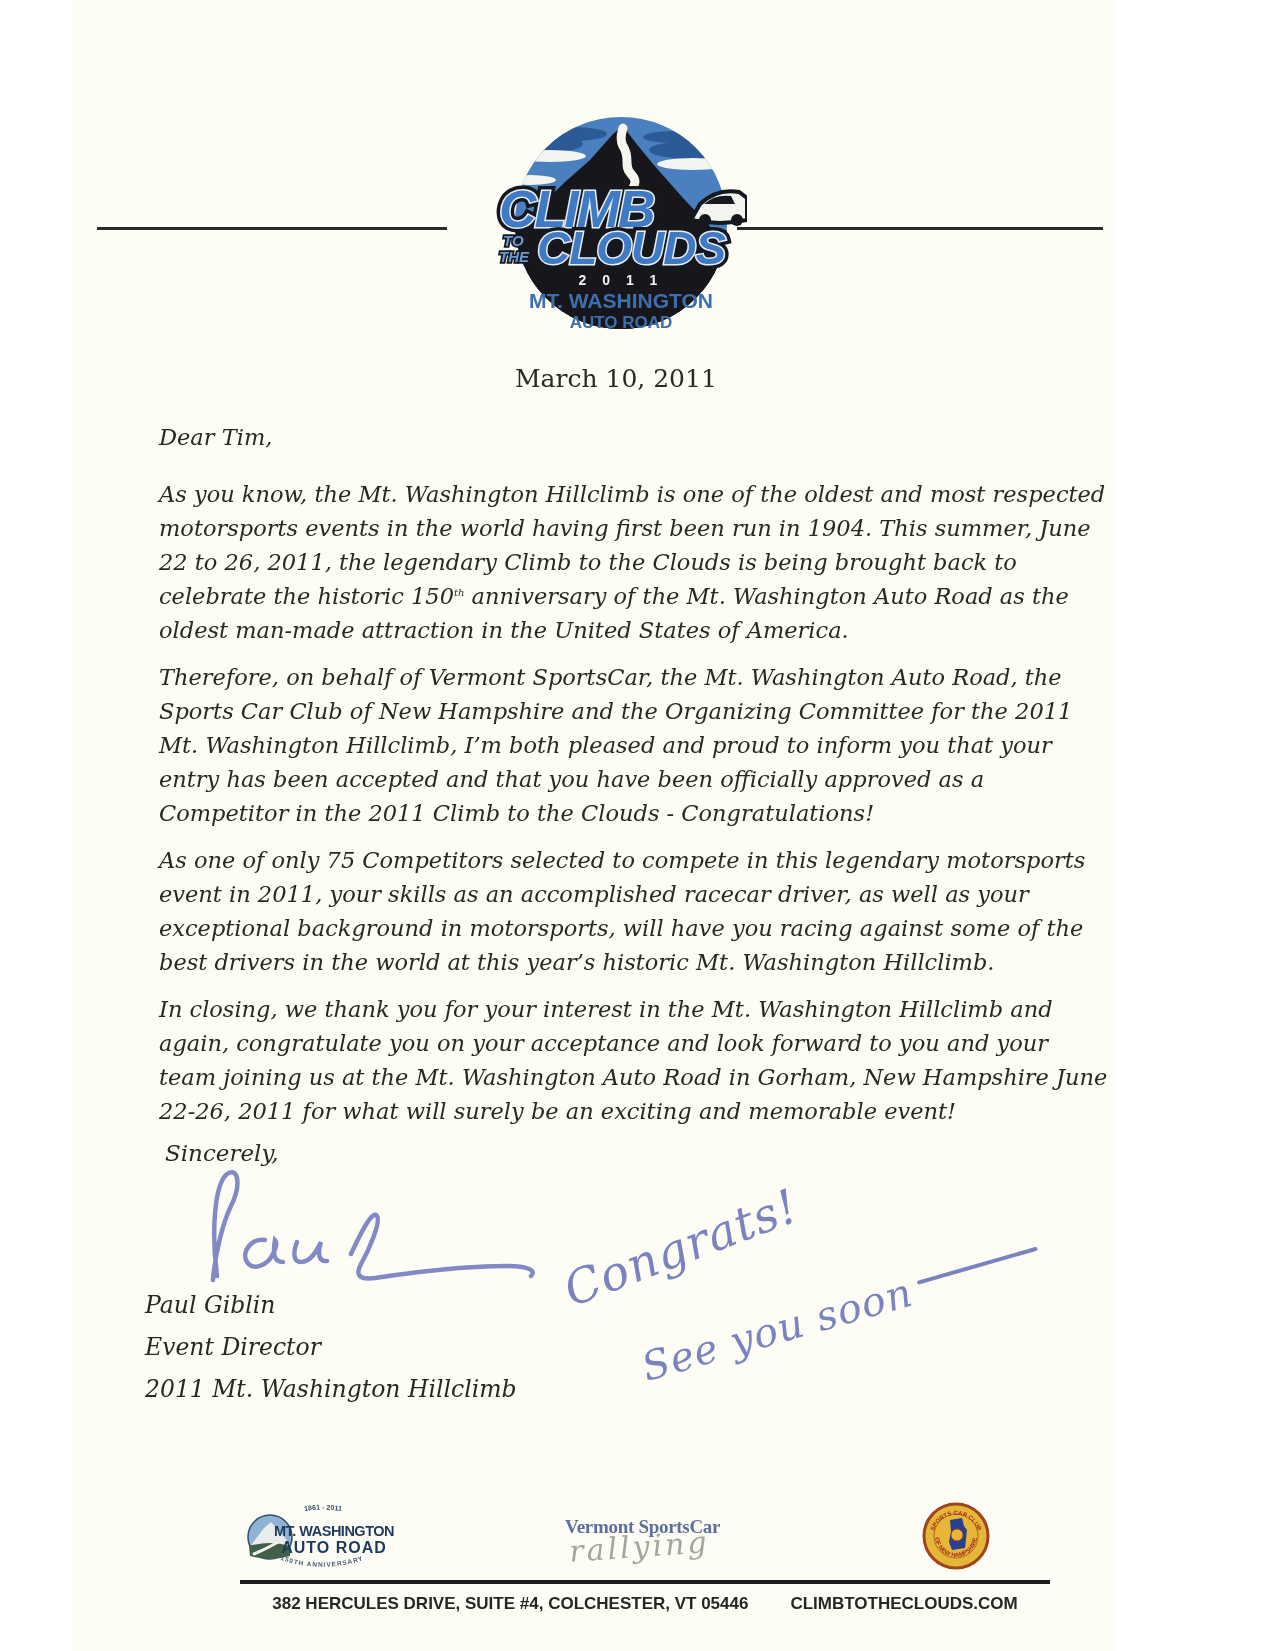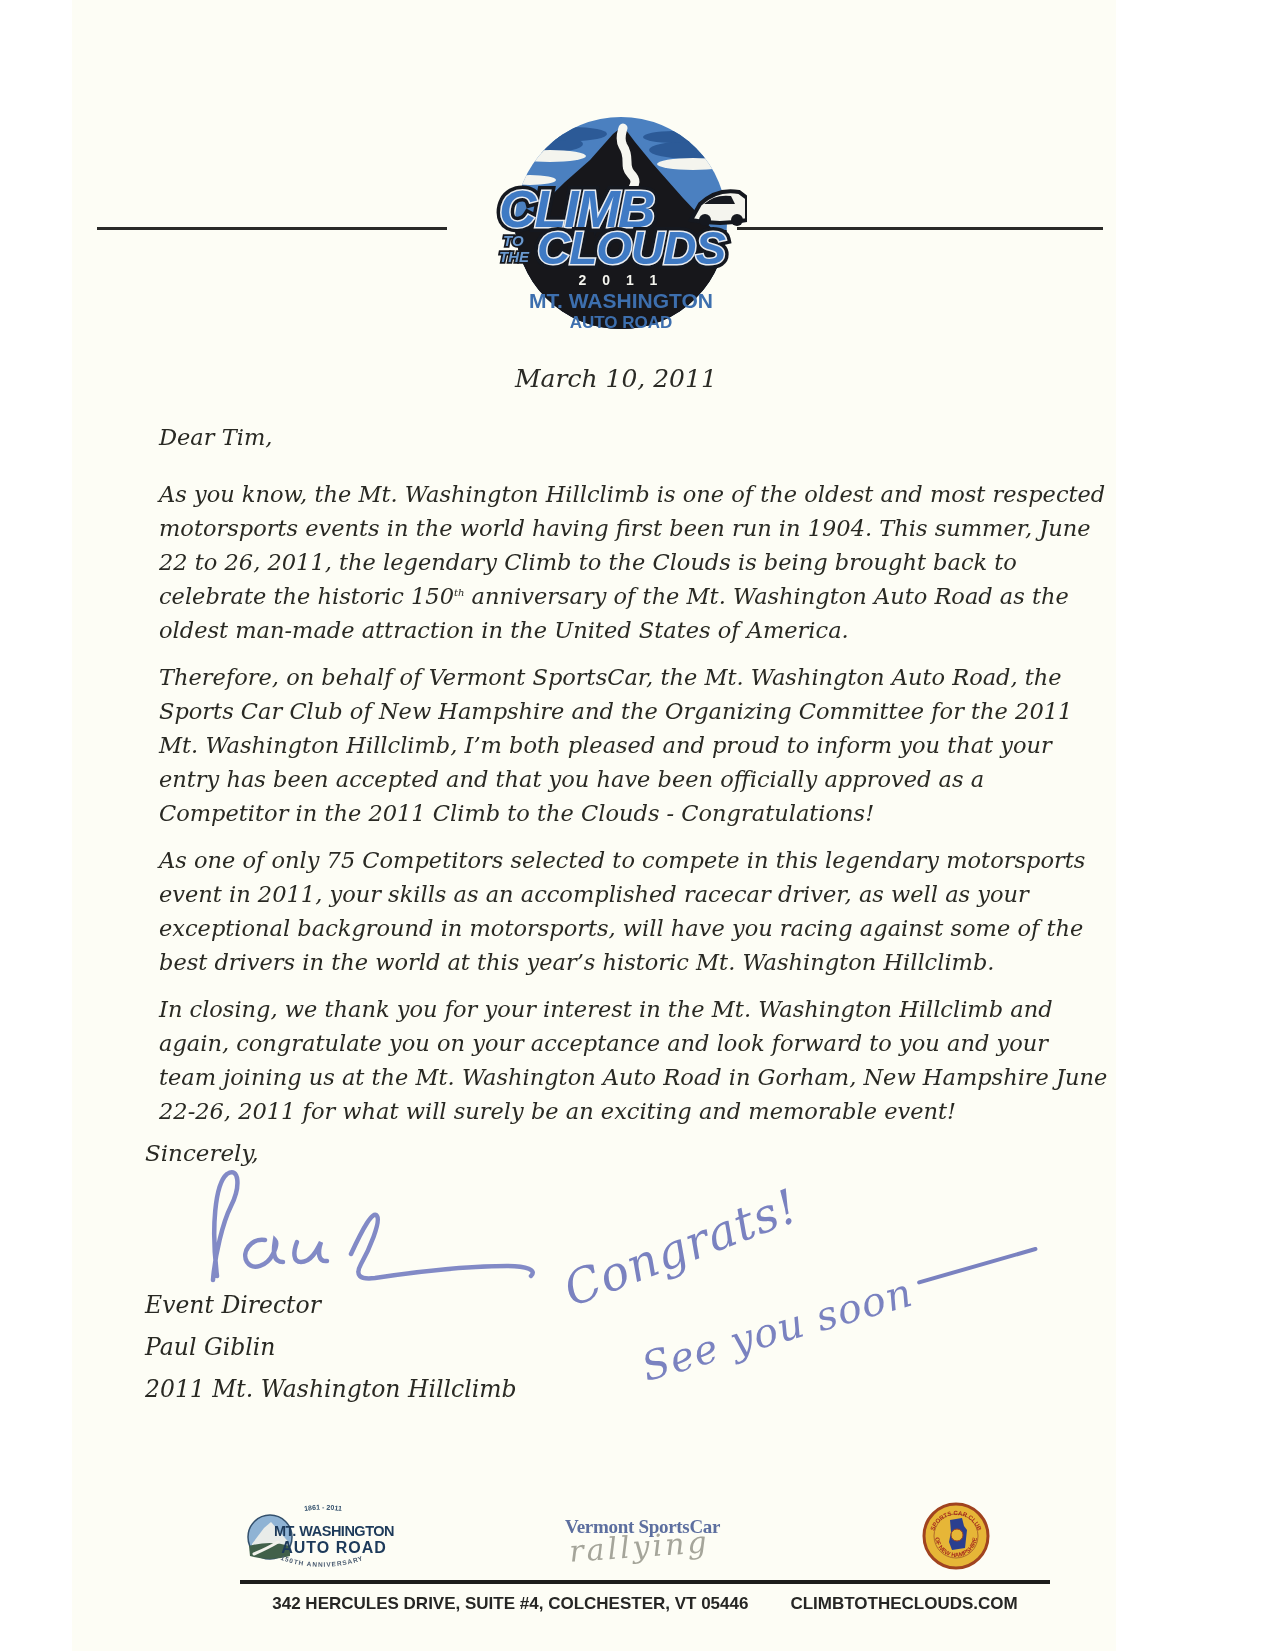--- a/index.html
+++ b/index.html
@@ -7,30 +7,30 @@
         font-family:"DejaVu Serif", serif;}
   .paper{position:absolute;left:72px;top:0;width:1203px;height:1651px;background:#fdfdf5;}
 
   
   .rule-left,.rule-right{position:absolute;height:3px;background:#2a2a28;top:227px;}
   .rule-left{left:97px;width:350px;}
   .rule-right{left:737px;width:366px;}
   .logo-badge{position:absolute;left:495px;top:112px;width:252px;height:242px;}
 
   
-  .date{position:absolute;left:515px;top:364px;font-style:italic;font-size:25px;color:#2a2a25;}
+  .date{position:absolute;left:515px;top:364px;font-size:25px;color:#2a2a25;}
   .letter-body{position:absolute;left:145px;top:420px;width:965px;font-style:italic;
                font-size:22.5px;line-height:34px;color:#292923;}
   .letter-body p{margin:0 0 13px 14px;}
   .salutation{margin-bottom:23px !important;}
   sup.ord{font-size:10px;line-height:0;}
 
   
   .closing-block{position:absolute;left:145px;top:1140px;font-style:italic;font-size:23px;color:#292923;}
-  .closing-word{margin-bottom:118px;}
+  .closing-word{margin-bottom:118px;margin-left:20px;}
   .signer{line-height:42px;font-size:23.5px;}
   .sig-svg{position:absolute;left:20px;top:18px;width:400px;height:150px;}
 
   
   .hand-note{position:absolute;left:540px;top:1150px;width:470px;height:210px;color:#7a82c0;}
   .hand-line1{position:absolute;left:18px;top:70px;font-size:47px;font-style:italic;
               transform:rotate(-21deg);letter-spacing:1px;font-family:"DejaVu Serif",serif;}
   .hand-line2{position:absolute;left:95px;top:138px;font-size:40px;font-style:italic;
               transform:rotate(-16deg);letter-spacing:1px;white-space:nowrap;}
   .hand-dash{display:inline-block;width:125px;height:4px;background:#7a82c0;border-radius:2px;
@@ -126,22 +126,22 @@
     <div class="closing-word">Sincerely,</div>
     <svg class="sig-svg" viewBox="0 0 400 150">
       <g fill="none" stroke="#828ac6" stroke-width="4.5" stroke-linecap="round">
         <path d="M 52,118 C 46,70 50,26 62,16 C 74,8 76,28 66,48 C 58,64 50,96 48,122"></path>
         <path d="M 100,82 C 86,80 76,94 82,104 C 88,113 102,108 108,96 C 112,88 112,84 110,82 C 108,94 108,104 118,104"></path>
         <path d="M 132,84 C 128,94 128,104 136,104 C 146,104 152,92 156,84 C 152,96 154,104 162,103"></path>
         <path d="M 186,96 C 198,70 208,52 212,58 C 216,64 204,92 196,106 C 190,117 194,122 210,120 C 250,114 300,108 342,108 C 362,108 372,112 366,118"></path>
       </g>
     </svg>
     <div class="signer">
+      <div>Paul Giblin</div>
       <div>Event Director</div>
-      <div>Paul Giblin</div>
       <div>2011 Mt. Washington Hillclimb</div>
     </div>
   </div>
 
   <div class="hand-note">
     <div class="hand-line1">Congrats!</div>
     <div class="hand-line2"><span>See you soon</span><span class="hand-dash"></span></div>
   </div>
 
   <svg class="footer-logo-mwar" viewBox="0 0 160 78">
@@ -180,16 +180,16 @@
     </text>
     <path d="M 28,18 L 40,16 L 42,24 L 45,28 L 43,46 L 30,48 L 27,40 L 29,30 Z" fill="#2a3f8f"></path>
     <circle cx="35" cy="33" r="6" fill="#e6b637" stroke="#a0431f" stroke-width="1"></circle>
     <text font-family="Liberation Sans, sans-serif" font-size="6" font-weight="bold" fill="#a62c1e">
       <textPath href="#sccBot" startOffset="50%" text-anchor="middle">OF NEW HAMPSHIRE</textPath>
     </text>
   </svg>
 
   <div class="footer-rule"></div>
   <div class="footer-text">
-    <span>342 HERCULES DRIVE, SUITE #4, COLCHESTER, VT 05446</span>
+    <span>382 HERCULES DRIVE, SUITE #4, COLCHESTER, VT 05446</span>
     <span>CLIMBTOTHECLOUDS.COM</span>
   </div>
 </div>
 
 </body></html>

